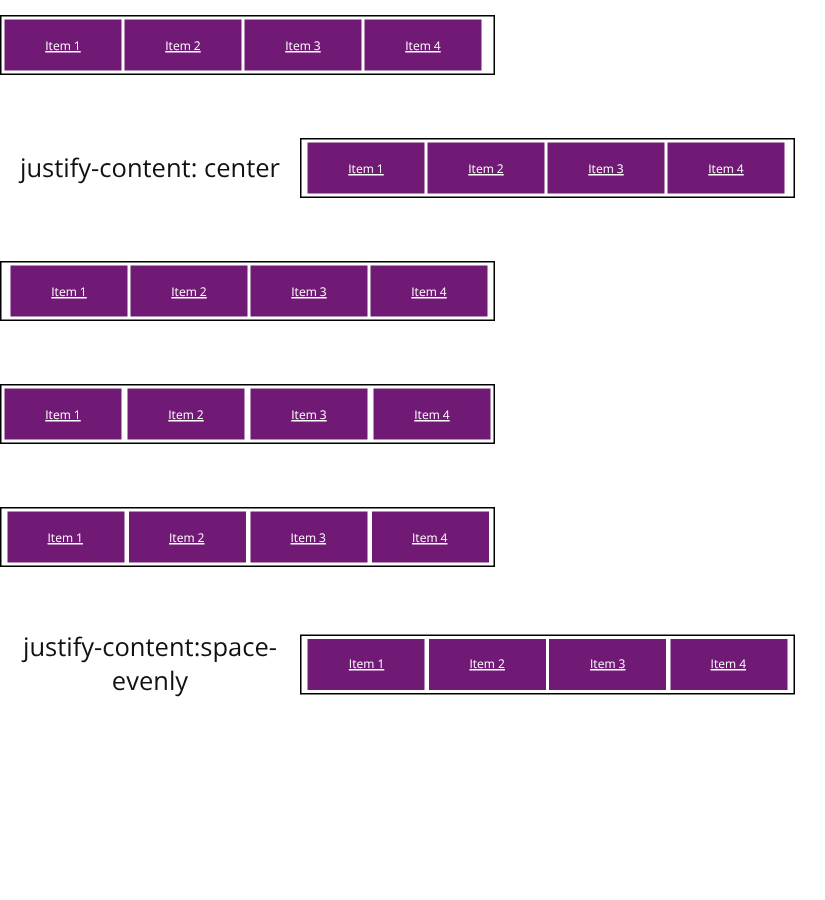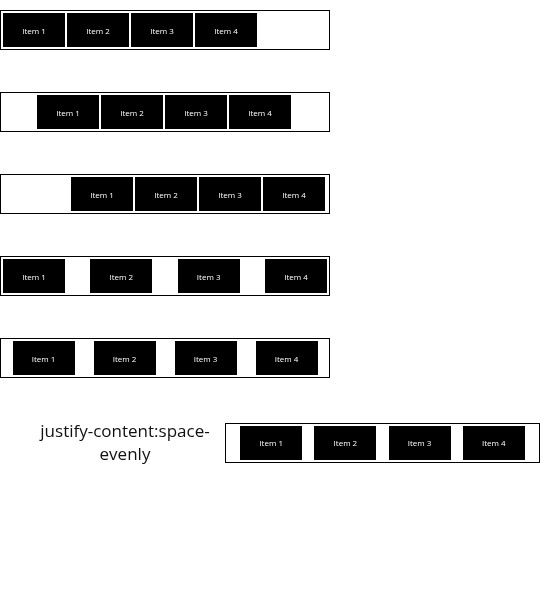--- a/index.html
+++ b/index.html
@@ -8,21 +8,21 @@
     padding: 10px 10px 10px 0;
     font-family: "Open Sans", "Segoe UI", Arial, sans-serif;
     background: #fff;
     width: 550px;
   }
   .row {
     display: flex;
     align-items: center;
     margin-bottom: 42px;
   }
-  .row:last-child { margin-bottom: 10px; margin-left: 25px; }
+  .row:last-child { margin-bottom: 10px; }
   .label {
     width: 200px;
     flex-shrink: 0;
     text-align: center;
     font-size: 17px;
     color: #111;
     line-height: 1.35;
     padding: 0 6px;
   }
   .container {
@@ -33,46 +33,48 @@
     align-items: stretch;
     padding: 2px;
   }
   .c-flex-start     { justify-content: flex-start; }
   .c-center         { justify-content: center; }
   .c-flex-end       { justify-content: flex-end; }
   .c-space-between  { justify-content: space-between; }
   .c-space-around   { justify-content: space-around; }
   .c-space-evenly   { justify-content: space-evenly; }
   .item {
-    width: 62px;
-    background: #000000;
+    width: 78px;
+    background: #701a75;
     color: #fff;
     font-size: 8px;
     display: flex;
     align-items: center;
     justify-content: center;
     margin-right: 2px;
+    text-decoration: underline;
   }
   .c-space-between .item,
   .c-space-around .item,
   .c-space-evenly .item { margin-right: 0; }
 </style>
 </head>
 <body>
 
 <div class="row">
   <div class="container c-flex-start">
     <div class="item">Item 1</div>
     <div class="item">Item 2</div>
     <div class="item">Item 3</div>
     <div class="item">Item 4</div>
   </div>
 </div>
 
 <div class="row">
+  <div class="label">justify-content: center</div>
   <div class="container c-center">
     <div class="item">Item 1</div>
     <div class="item">Item 2</div>
     <div class="item">Item 3</div>
     <div class="item">Item 4</div>
   </div>
 </div>
 
 <div class="row">
   <div class="container c-flex-end">

